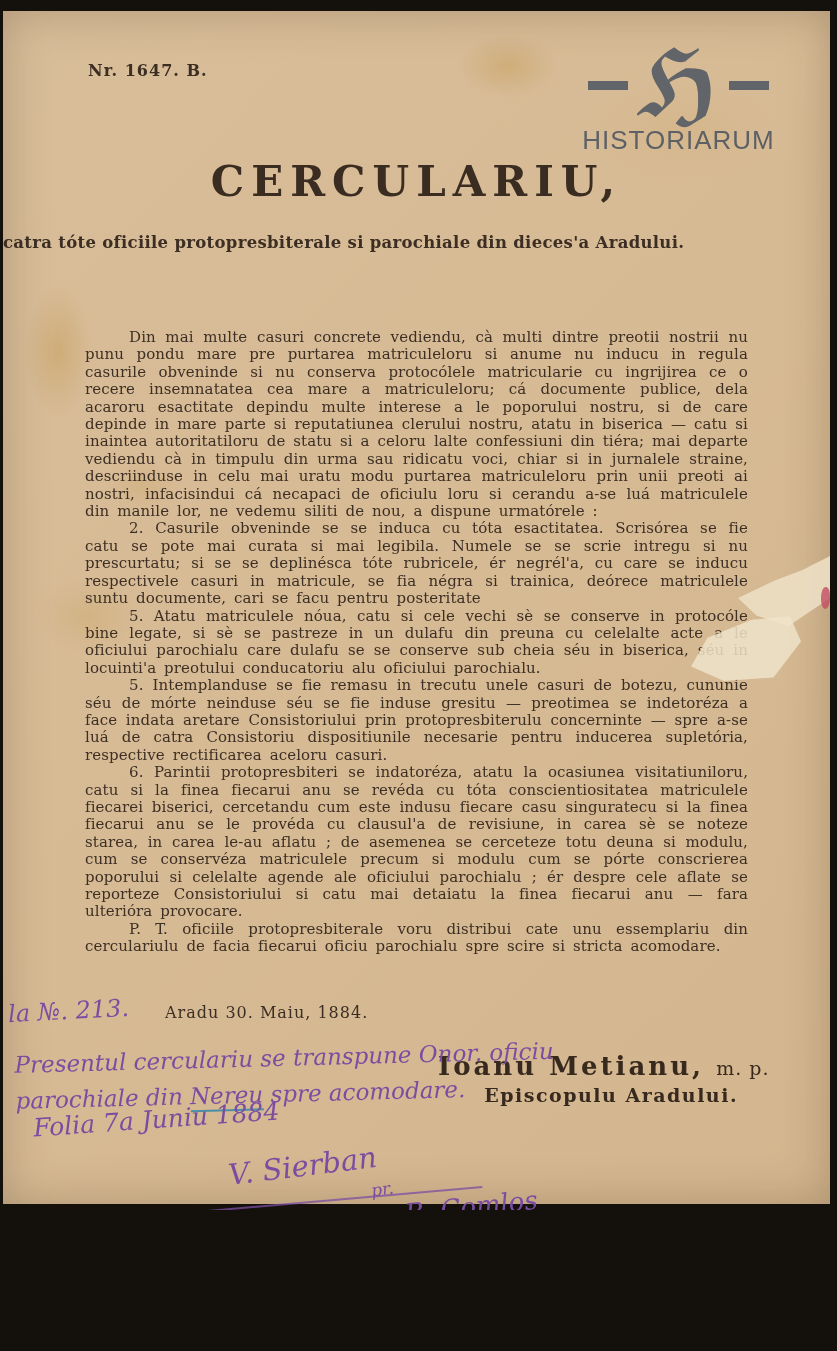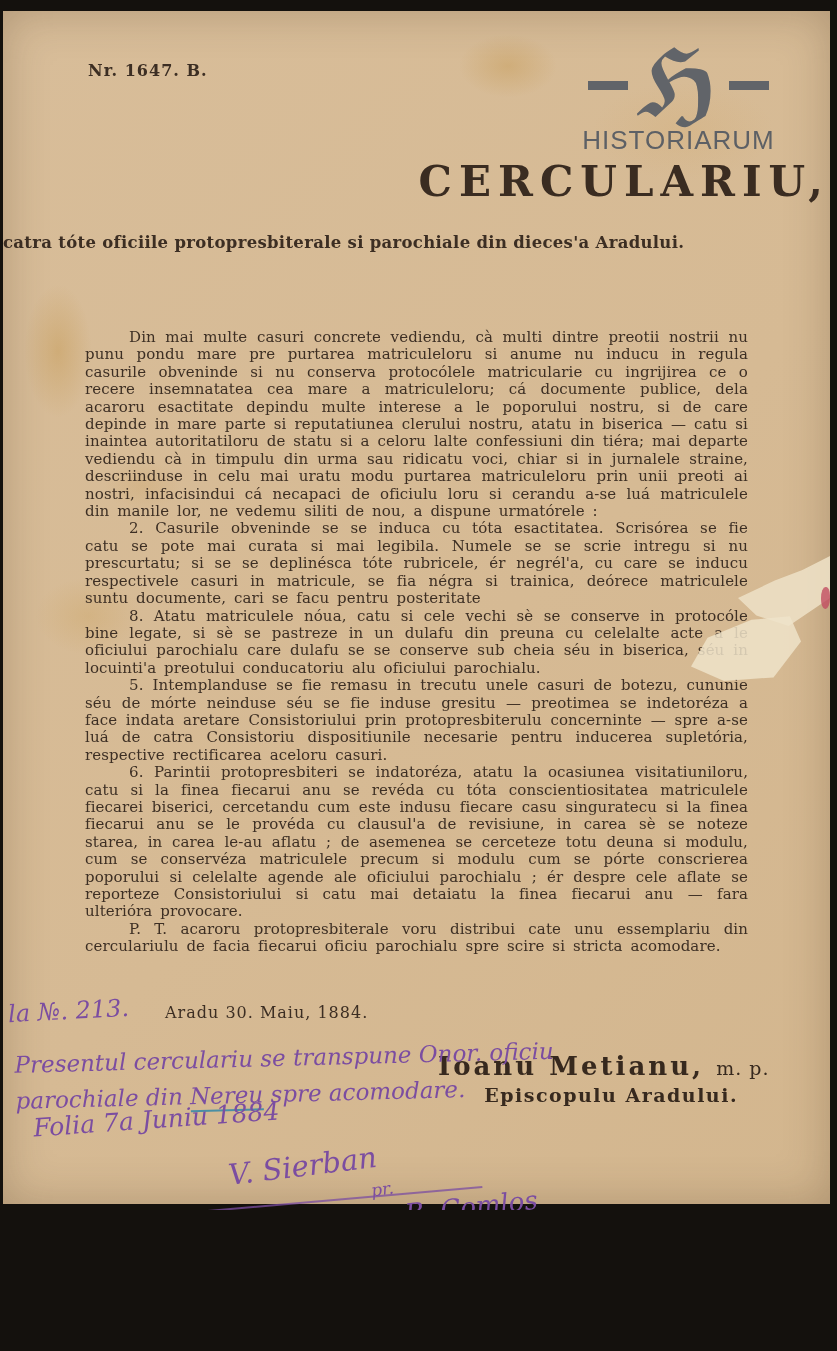--- a/index.html
+++ b/index.html
@@ -21,21 +21,21 @@
       linear-gradient(135deg, #d8bd99 0%, #d6ba94 55%, #d3b68e 100%);
     box-shadow: inset 0 0 45px rgba(60,40,20,.25);
   }
 
   
   .doc-number {
     position:absolute; left:85px; top:50px;
     font-size:16px; font-weight:bold; letter-spacing:1px; color:#3c2e23;
   }
   .title {
-    position:absolute; left:0; right:0; top:146px; text-align:right;
+    position:absolute; left:0; right:0; top:146px; text-align:center;
     font-size:42px; font-weight:bold; letter-spacing:7px; color:#3a2c21;
   }
   .subtitle {
     position:absolute; left:0; right:0; top:222px; text-align:left;
     font-size:16.5px; font-weight:bold; letter-spacing:.3px; color:#3c2e23;
   }
 
   
   .watermark { position:absolute; left:578px; top:28px; width:195px; opacity:.95; }
   .wm-row { display:flex; align-items:center; justify-content:center; }
@@ -121,24 +121,24 @@
       </div>
       <div class="wm-name">HISTORIARUM</div>
     </div>
 
     <div class="title">CERCULARIU,</div>
     <div class="subtitle">catra tóte oficiile protopresbiterale si parochiale din dieces'a Aradului.</div>
 
     <div class="content">
       <p>Din mai multe casuri concrete vediendu, cà multi dintre preotii nostrii nu punu pondu mare pre purtarea matriculeloru si anume nu inducu in regula casurile obveninde si nu conserva protocólele matricularie cu ingrijirea ce o recere insemnatatea cea mare a matriculeloru; cá documente publice, dela acaroru esactitate depindu multe interese a le poporului nostru, si de care depinde in mare parte si reputatiunea clerului nostru, atatu in biserica — catu si inaintea autoritatiloru de statu si a celoru lalte confessiuni din tiéra; mai departe vediendu cà in timpulu din urma sau ridicatu voci, chiar si in jurnalele straine, descriinduse in celu mai uratu modu purtarea matriculeloru prin unii preoti ai nostri, infacisindui cá necapaci de oficiulu loru si cerandu a-se luá matriculele din manile lor, ne vedemu siliti de nou, a dispune urmatórele :</p>
       <p>2. Casurile obveninde se se induca cu tóta esactitatea. Scrisórea se fie catu se pote mai curata si mai legibila. Numele se se scrie intregu si nu prescurtatu; si se se deplinésca tóte rubricele, ér negrél'a, cu care se inducu respectivele casuri in matricule, se fia négra si trainica, deórece matriculele suntu documente, cari se facu pentru posteritate</p>
-      <p>8. Atatu matriculele nóua, catu si cele vechi sè se conserve in protocóle bine legate, si sè se pastreze in un dulafu din preuna cu celelalte acte a le oficiului parochialu care dulafu se se conserve sub cheia séu in biserica, séu in locuinti'a preotului conducatoriu alu oficiului parochialu.</p>
+      <p>5. Atatu matriculele nóua, catu si cele vechi sè se conserve in protocóle bine legate, si sè se pastreze in un dulafu din preuna cu celelalte acte a le oficiului parochialu care dulafu se se conserve sub cheia séu in biserica, séu in locuinti'a preotului conducatoriu alu oficiului parochialu.</p>
       <p>5. Intemplanduse se fie remasu in trecutu unele casuri de botezu, cununie séu de mórte neinduse séu se fie induse gresitu — preotimea se indetoréza a face indata aretare Consistoriului prin protopresbiterulu concerninte — spre a-se luá de catra Consistoriu dispositiunile necesarie pentru inducerea supletória, respective rectificarea aceloru casuri.</p>
       <p>6. Parintii protopresbiteri se indatoréza, atatu la ocasiunea visitatiuniloru, catu si la finea fiecarui anu se revéda cu tóta conscientiositatea matriculele fiecarei biserici, cercetandu cum este indusu fiecare casu singuratecu si la finea fiecarui anu se le provéda cu clausul'a de revisiune, in carea sè se noteze starea, in carea le-au aflatu ; de asemenea se cerceteze totu deuna si modulu, cum se conservéza matriculele precum si modulu cum se pórte conscrierea poporului si celelalte agende ale oficiului parochialu ; ér despre cele aflate se reporteze Consistoriului si catu mai detaiatu la finea fiecarui anu — fara ulterióra provocare.</p>
-      <p>P. T. acaroru protopresbiterale voru distribui cate unu essemplariu din cerculariulu de facia fiecarui oficiu parochialu spre scire si stricta acomodare.</p>
+      <p>P. T. oficiile protopresbiterale voru distribui cate unu essemplariu din cerculariulu de facia fiecarui oficiu parochialu spre scire si stricta acomodare.</p>
     </div>
 
     <div class="dateline">Aradu 30. Maiu, 1884.</div>
 
     <div class="sig-block">
       <div class="sig-name">
         <span>Ioanu Metianu,</span>
         <span class="sig-mp">m. p.</span>
       </div>
       <div class="sig-title">Episcopulu Aradului.</div>

